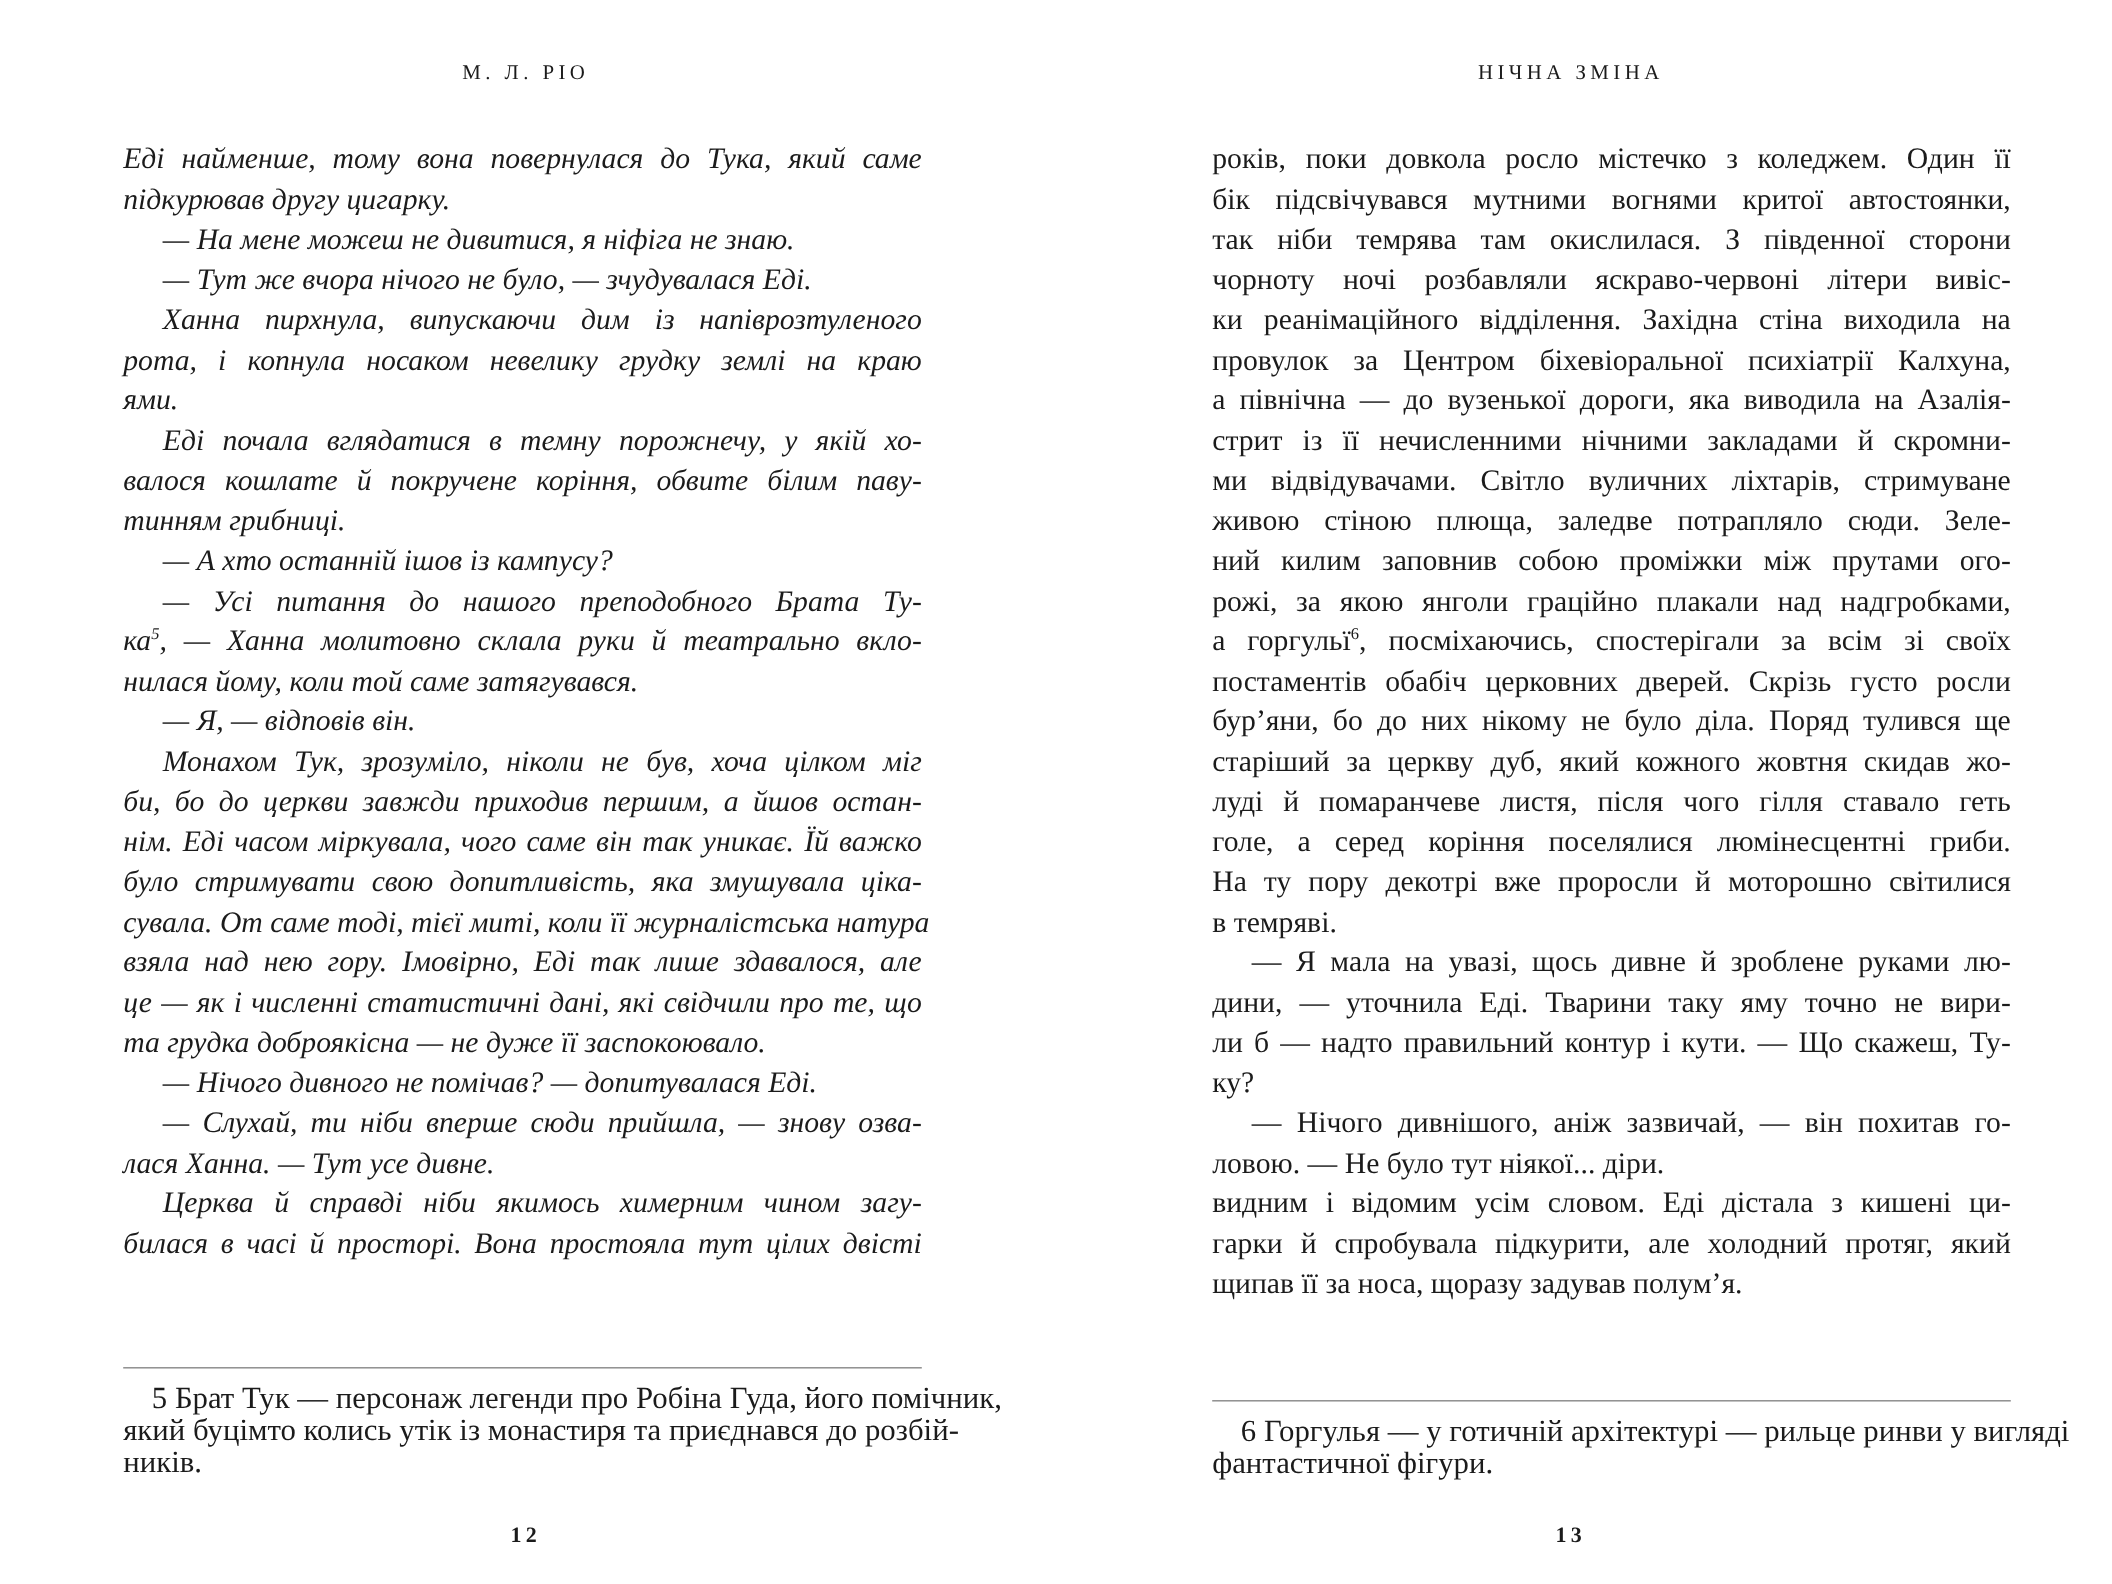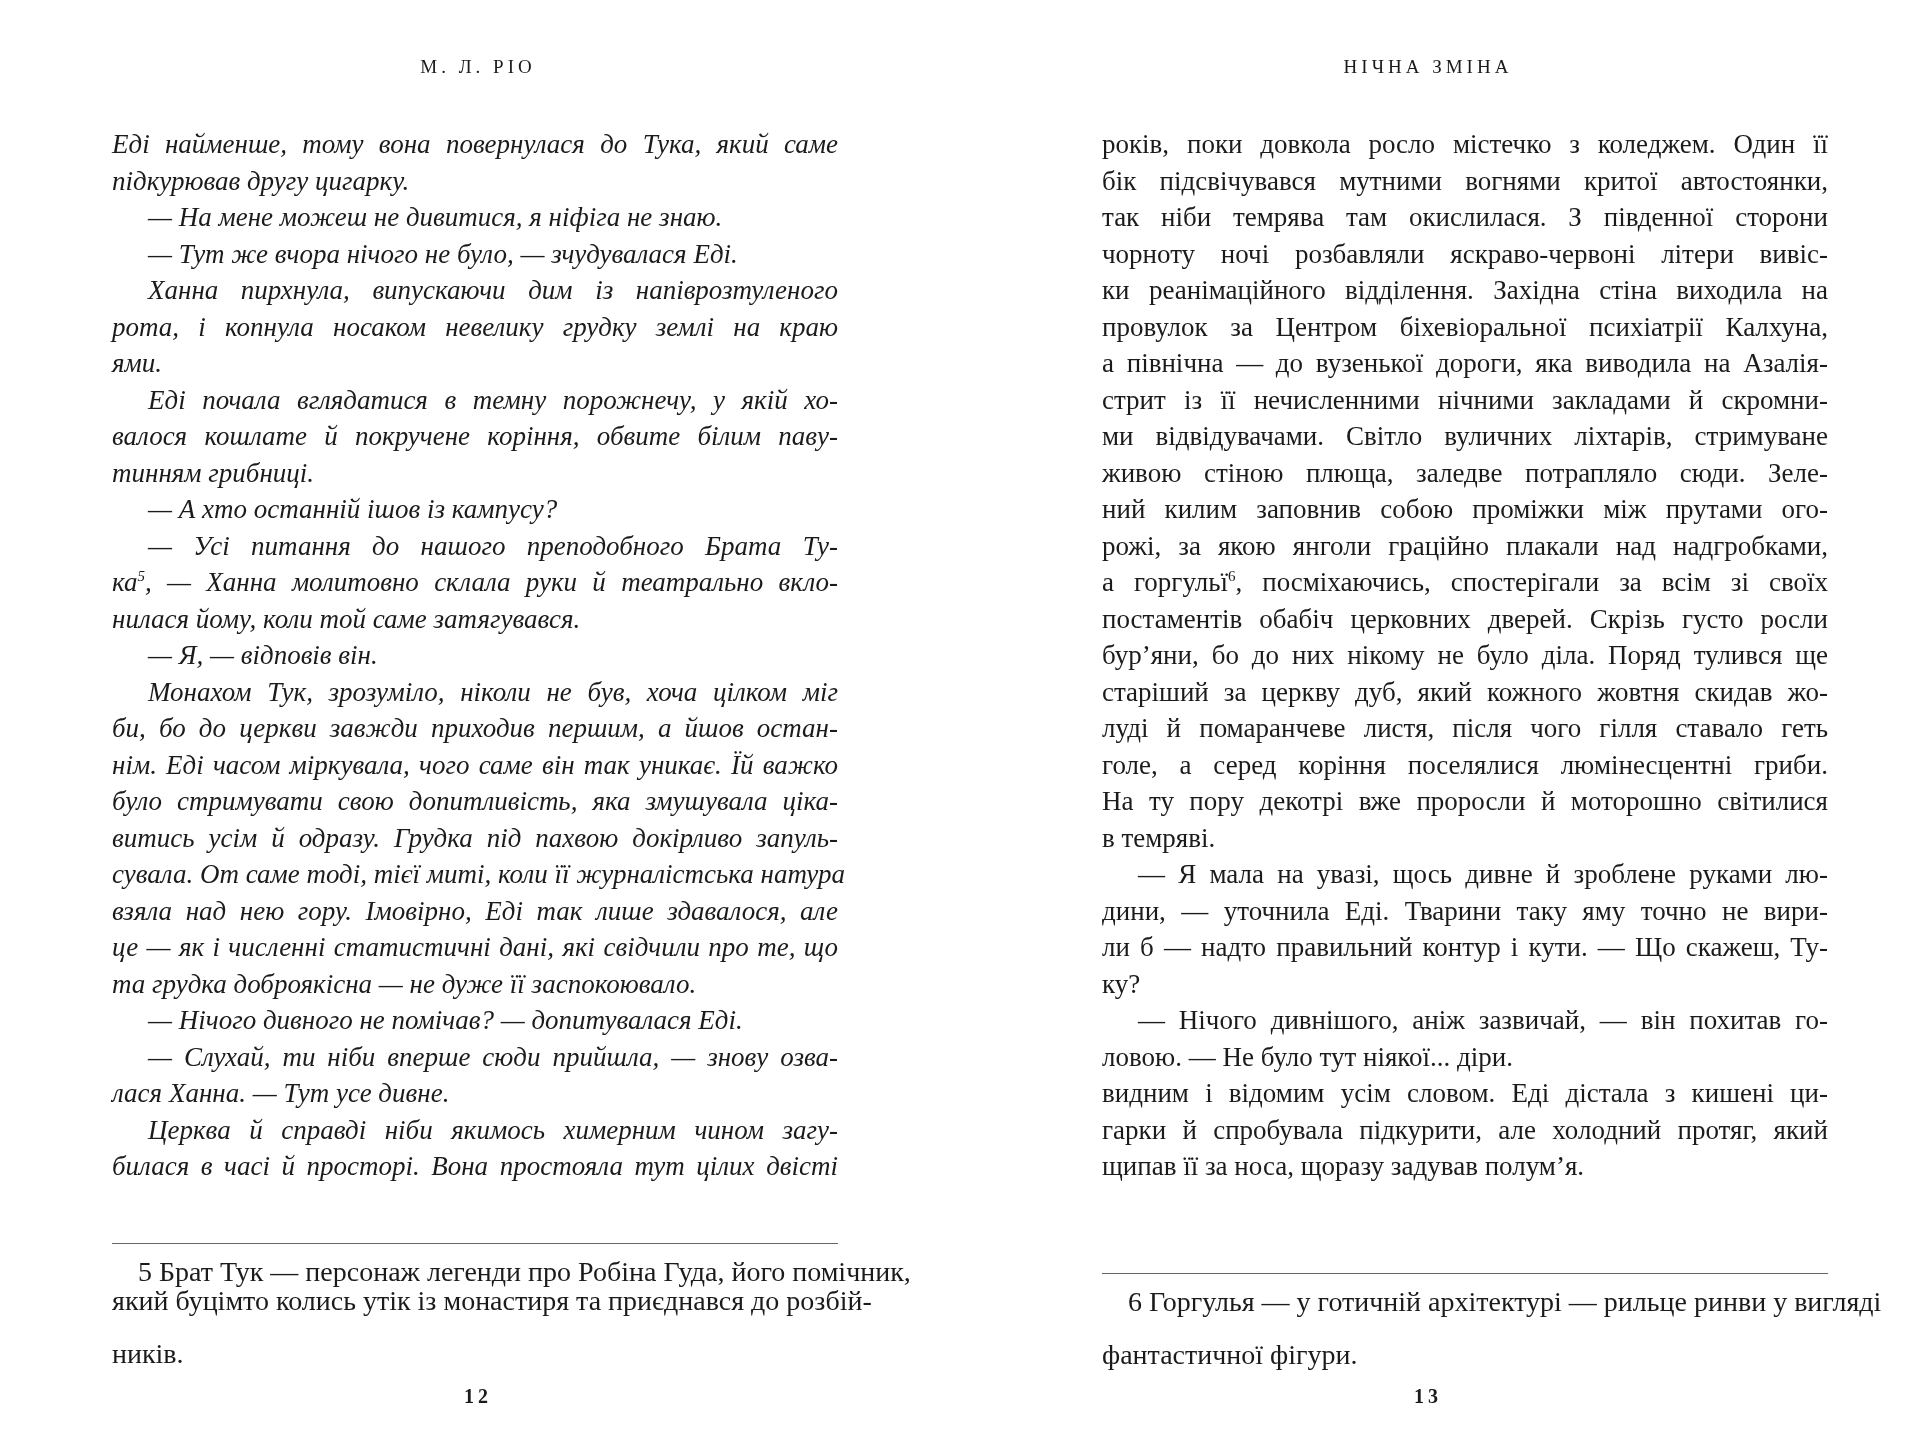--- a/index.html
+++ b/index.html
@@ -20,21 +20,21 @@
   .line.last{text-align-last:left;}
   .line.indent{padding-left:36px;}
   sup{font-size:15px;line-height:0;vertical-align:super;}
   .fn-rule{position:absolute;height:0;border-top:1.5px solid #666;width:726px;}
   .page.left .fn-rule{left:112px;top:1243px;}
   .page.right .fn-rule{left:142px;top:1273px;}
   .footnotes{position:absolute;width:726px;font-size:28px;line-height:29px;}
   .page.left .footnotes{left:112px;top:1257px;}
   .page.right .footnotes{left:142px;top:1287px;}
   .fn-line{display:block;white-space:nowrap;text-align:justify;text-align-last:justify;}
-  .fn-line.last{text-align-last:left;margin-top:24px;}
+  .fn-line.last{text-align-last:left;}
   .fn-line.indent{padding-left:26px;}
   .page-number{position:absolute;top:1385px;width:100%;text-align:center;
        font-size:20px;font-weight:bold;letter-spacing:4px;}
   .page.left .page-number{left:-2px;}
   .page.right .page-number{left:-12px;}
 </style>
 </head>
 <body>
 
 <div class="page left">
@@ -52,21 +52,20 @@
       <span class="line last"><span>тинням грибниці.</span></span>
       <span class="line indent last"><span>— А хто останній ішов із кампусу?</span></span>
       <span class="line indent"><span>— Усі питання до нашого преподобного Брата Ту-</span></span>
       <span class="line"><span>ка</span><sup>5</sup><span>, — Ханна молитовно склала руки й театрально вкло-</span></span>
       <span class="line last"><span>нилася йому, коли той саме затягувався.</span></span>
       <span class="line indent last"><span>— Я, — відповів він.</span></span>
       <span class="line indent"><span>Монахом Тук, зрозуміло, ніколи не був, хоча цілком міг</span></span>
       <span class="line"><span>би, бо до церкви завжди приходив першим, а йшов остан-</span></span>
       <span class="line"><span>нім. Еді часом міркувала, чого саме він так уникає. Їй важко</span></span>
       <span class="line"><span>було стримувати свою допитливість, яка змушувала ціка-</span></span>
-      <span class="line"><span>витись усім й одразу. Грудка під пахвою докірливо запуль-</span></span>
       <span class="line"><span>сувала. От саме тоді, тієї миті, коли її журналістська натура</span></span>
       <span class="line"><span>взяла над нею гору. Імовірно, Еді так лише здавалося, але</span></span>
       <span class="line"><span>це — як і численні статистичні дані, які свідчили про те, що</span></span>
       <span class="line last"><span>та грудка доброякісна — не дуже її заспокоювало.</span></span>
       <span class="line indent last"><span>— Нічого дивного не помічав? — допитувалася Еді.</span></span>
       <span class="line indent"><span>— Слухай, ти ніби вперше сюди прийшла, — знову озва-</span></span>
       <span class="line last"><span>лася Ханна. — Тут усе дивне.</span></span>
       <span class="line indent"><span>Церква й справді ніби якимось химерним чином загу-</span></span>
       <span class="line"><span>билася в часі й просторі. Вона простояла тут цілих двісті</span></span>
     </div>

